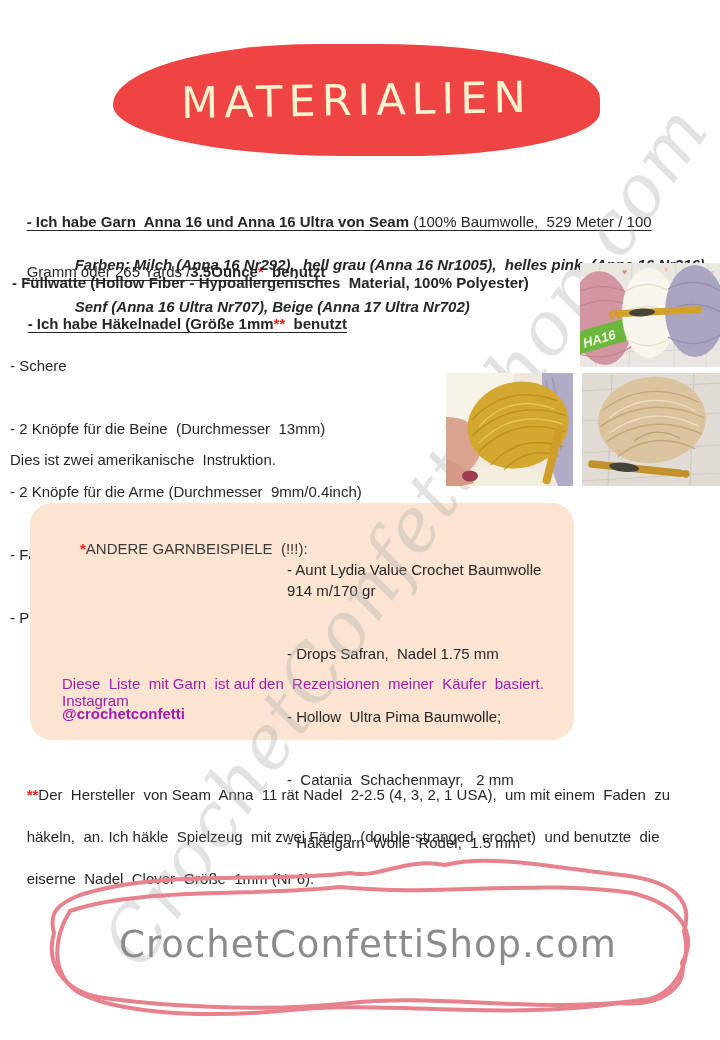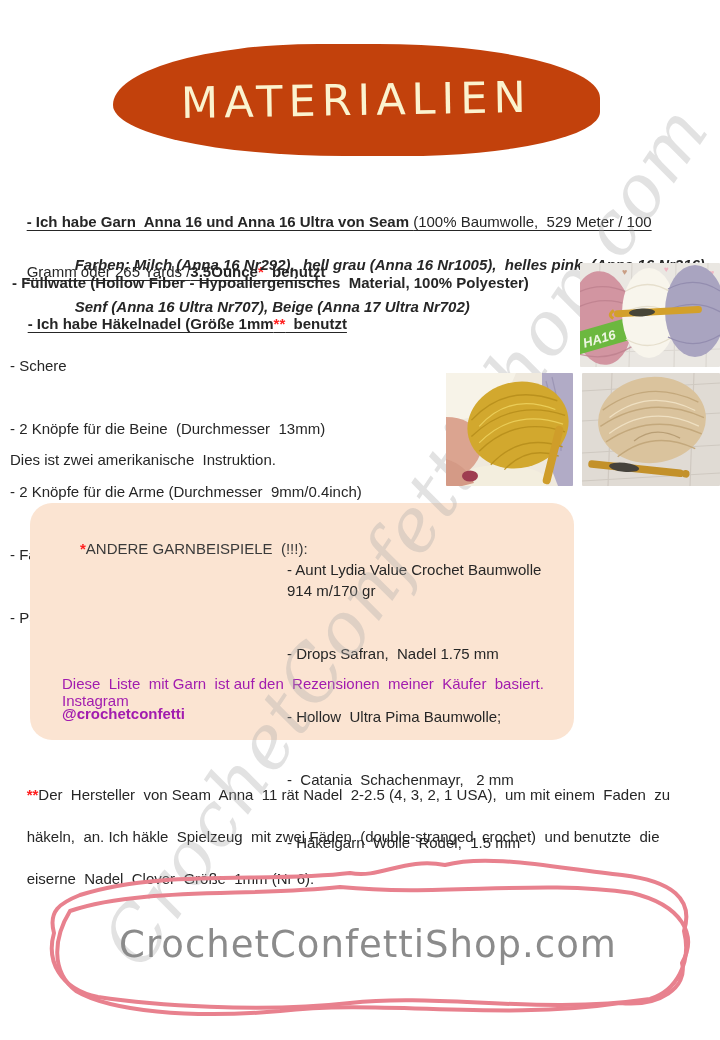--- a/index.html
+++ b/index.html
@@ -6,21 +6,21 @@
   .page{position:relative;width:720px;height:1040px;background:#ffffff;overflow:hidden;
         font-family:"Liberation Sans",sans-serif;color:#262626;}
   .abs{position:absolute;}
   .t{white-space:pre-wrap;font-size:15px;line-height:21px;color:#262626;}
   .b{font-weight:bold;}
   .bi{font-weight:bold;font-style:italic;}
   .u{text-decoration:underline;text-decoration-thickness:1.4px;text-underline-offset:3px;}
   .star{color:#ff1f1f;font-weight:bold;}
   .z1{z-index:1}.z2{z-index:2}.z3{z-index:3}
 
-  .title-blob{left:113px;top:44px;width:487px;height:112px;background:#c2410c;
+  .title-blob{left:113px;top:44px;width:487px;height:112px;background:#ef4444;
       border-radius:48% 52% 46% 54% / 62% 55% 45% 52%;display:flex;align-items:center;justify-content:center;}
   .title-text{font-family:"DejaVu Sans",sans-serif;font-size:43px;letter-spacing:6px;
       color:#fbf3cf;transform:rotate(-1deg);white-space:nowrap;}
 
   .p1{left:10px;top:184px;width:700px;font-size:15px;line-height:25px;}
   .farben{left:58px;top:233px;width:660px;}
   .fillw{left:12px;top:272px;font-weight:bold;}
   .hookline{left:11px;top:292px;}
   .mat-items{left:10px;top:313px;}
   .mat-note{left:10px;top:449px;}

